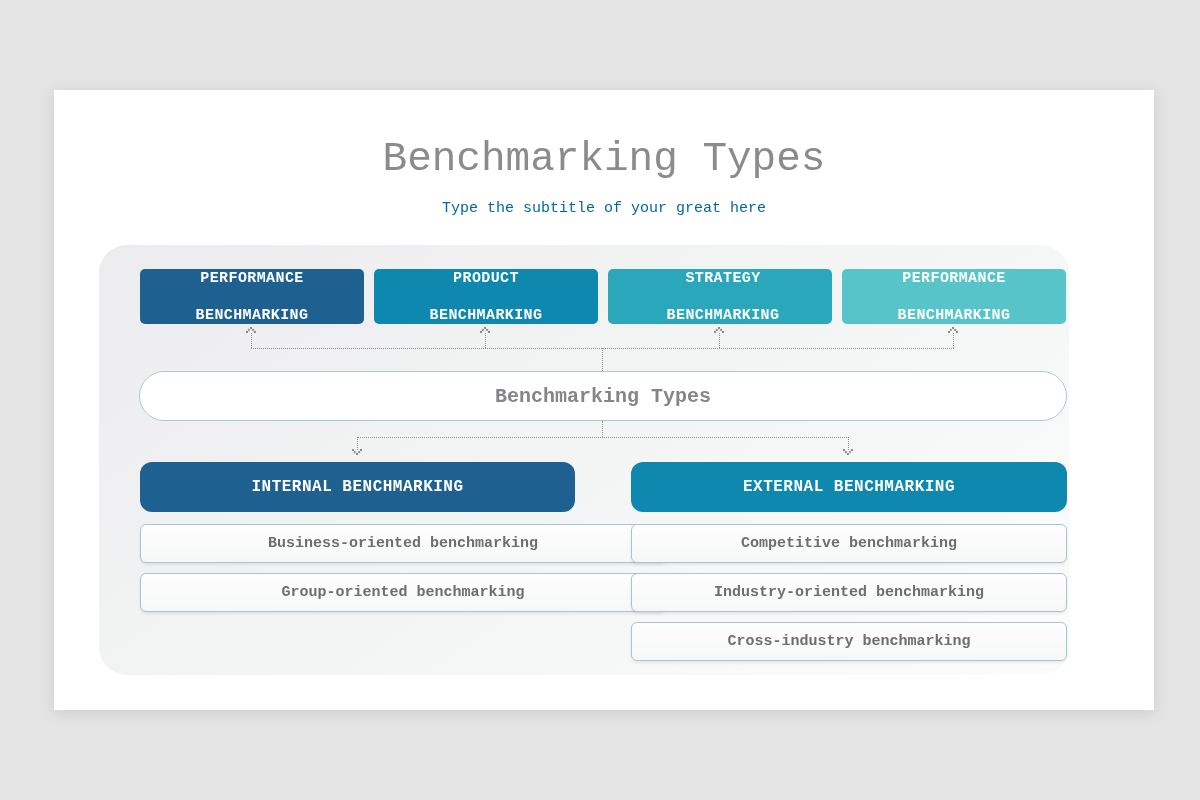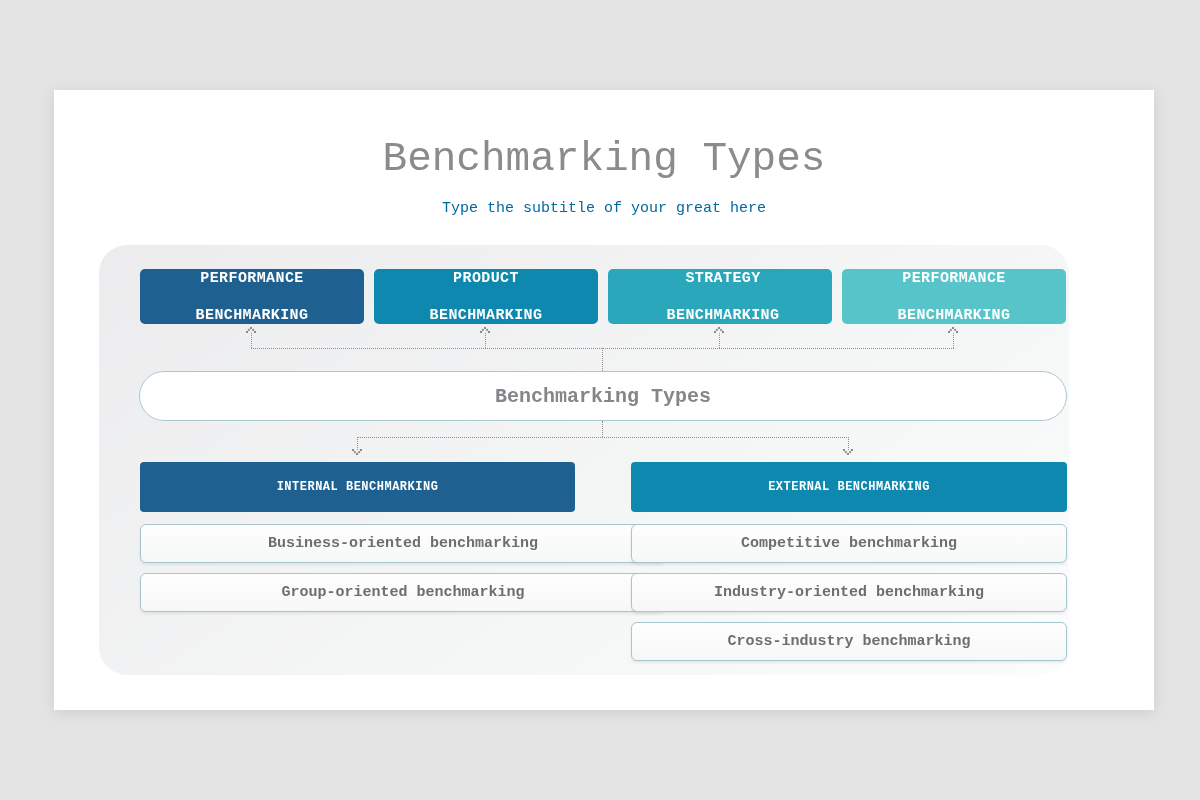--- a/index.html
+++ b/index.html
@@ -42,23 +42,23 @@
   .tb2 { left:509px; }
   .tb3 { left:743px; }
   .pill {
     position:absolute; left:40px; top:126px; width:928px; height:50px;
     background:#ffffff; border:1px solid #abc8d4; border-radius:25px;
     display:flex; align-items:center; justify-content:center;
     font-size:20px; font-weight:bold; color:#85868a;
   }
   .group-header {
     position:absolute; top:217px; height:50px;
-    border-radius:4px; color:#ffffff;
+    border-radius:12px; color:#ffffff;
     display:flex; align-items:center; justify-content:center;
-    font-size:12px; font-weight:bold; letter-spacing:0.5px;
+    font-size:16px; font-weight:bold; letter-spacing:0.5px;
   }
   .gh0 { left:41px; width:435px; }
   .gh1 { left:532px; width:436px; }
   .item {
     position:absolute; height:39px;
     background:linear-gradient(#fefefe,#f6f7f7);
     border:1px solid #a7c4d1; border-radius:6px;
     box-shadow:0 2px 3px rgba(0,0,0,0.07);
     display:flex; align-items:center; justify-content:center;
     font-size:15px; font-weight:bold; color:#6d6e71;

